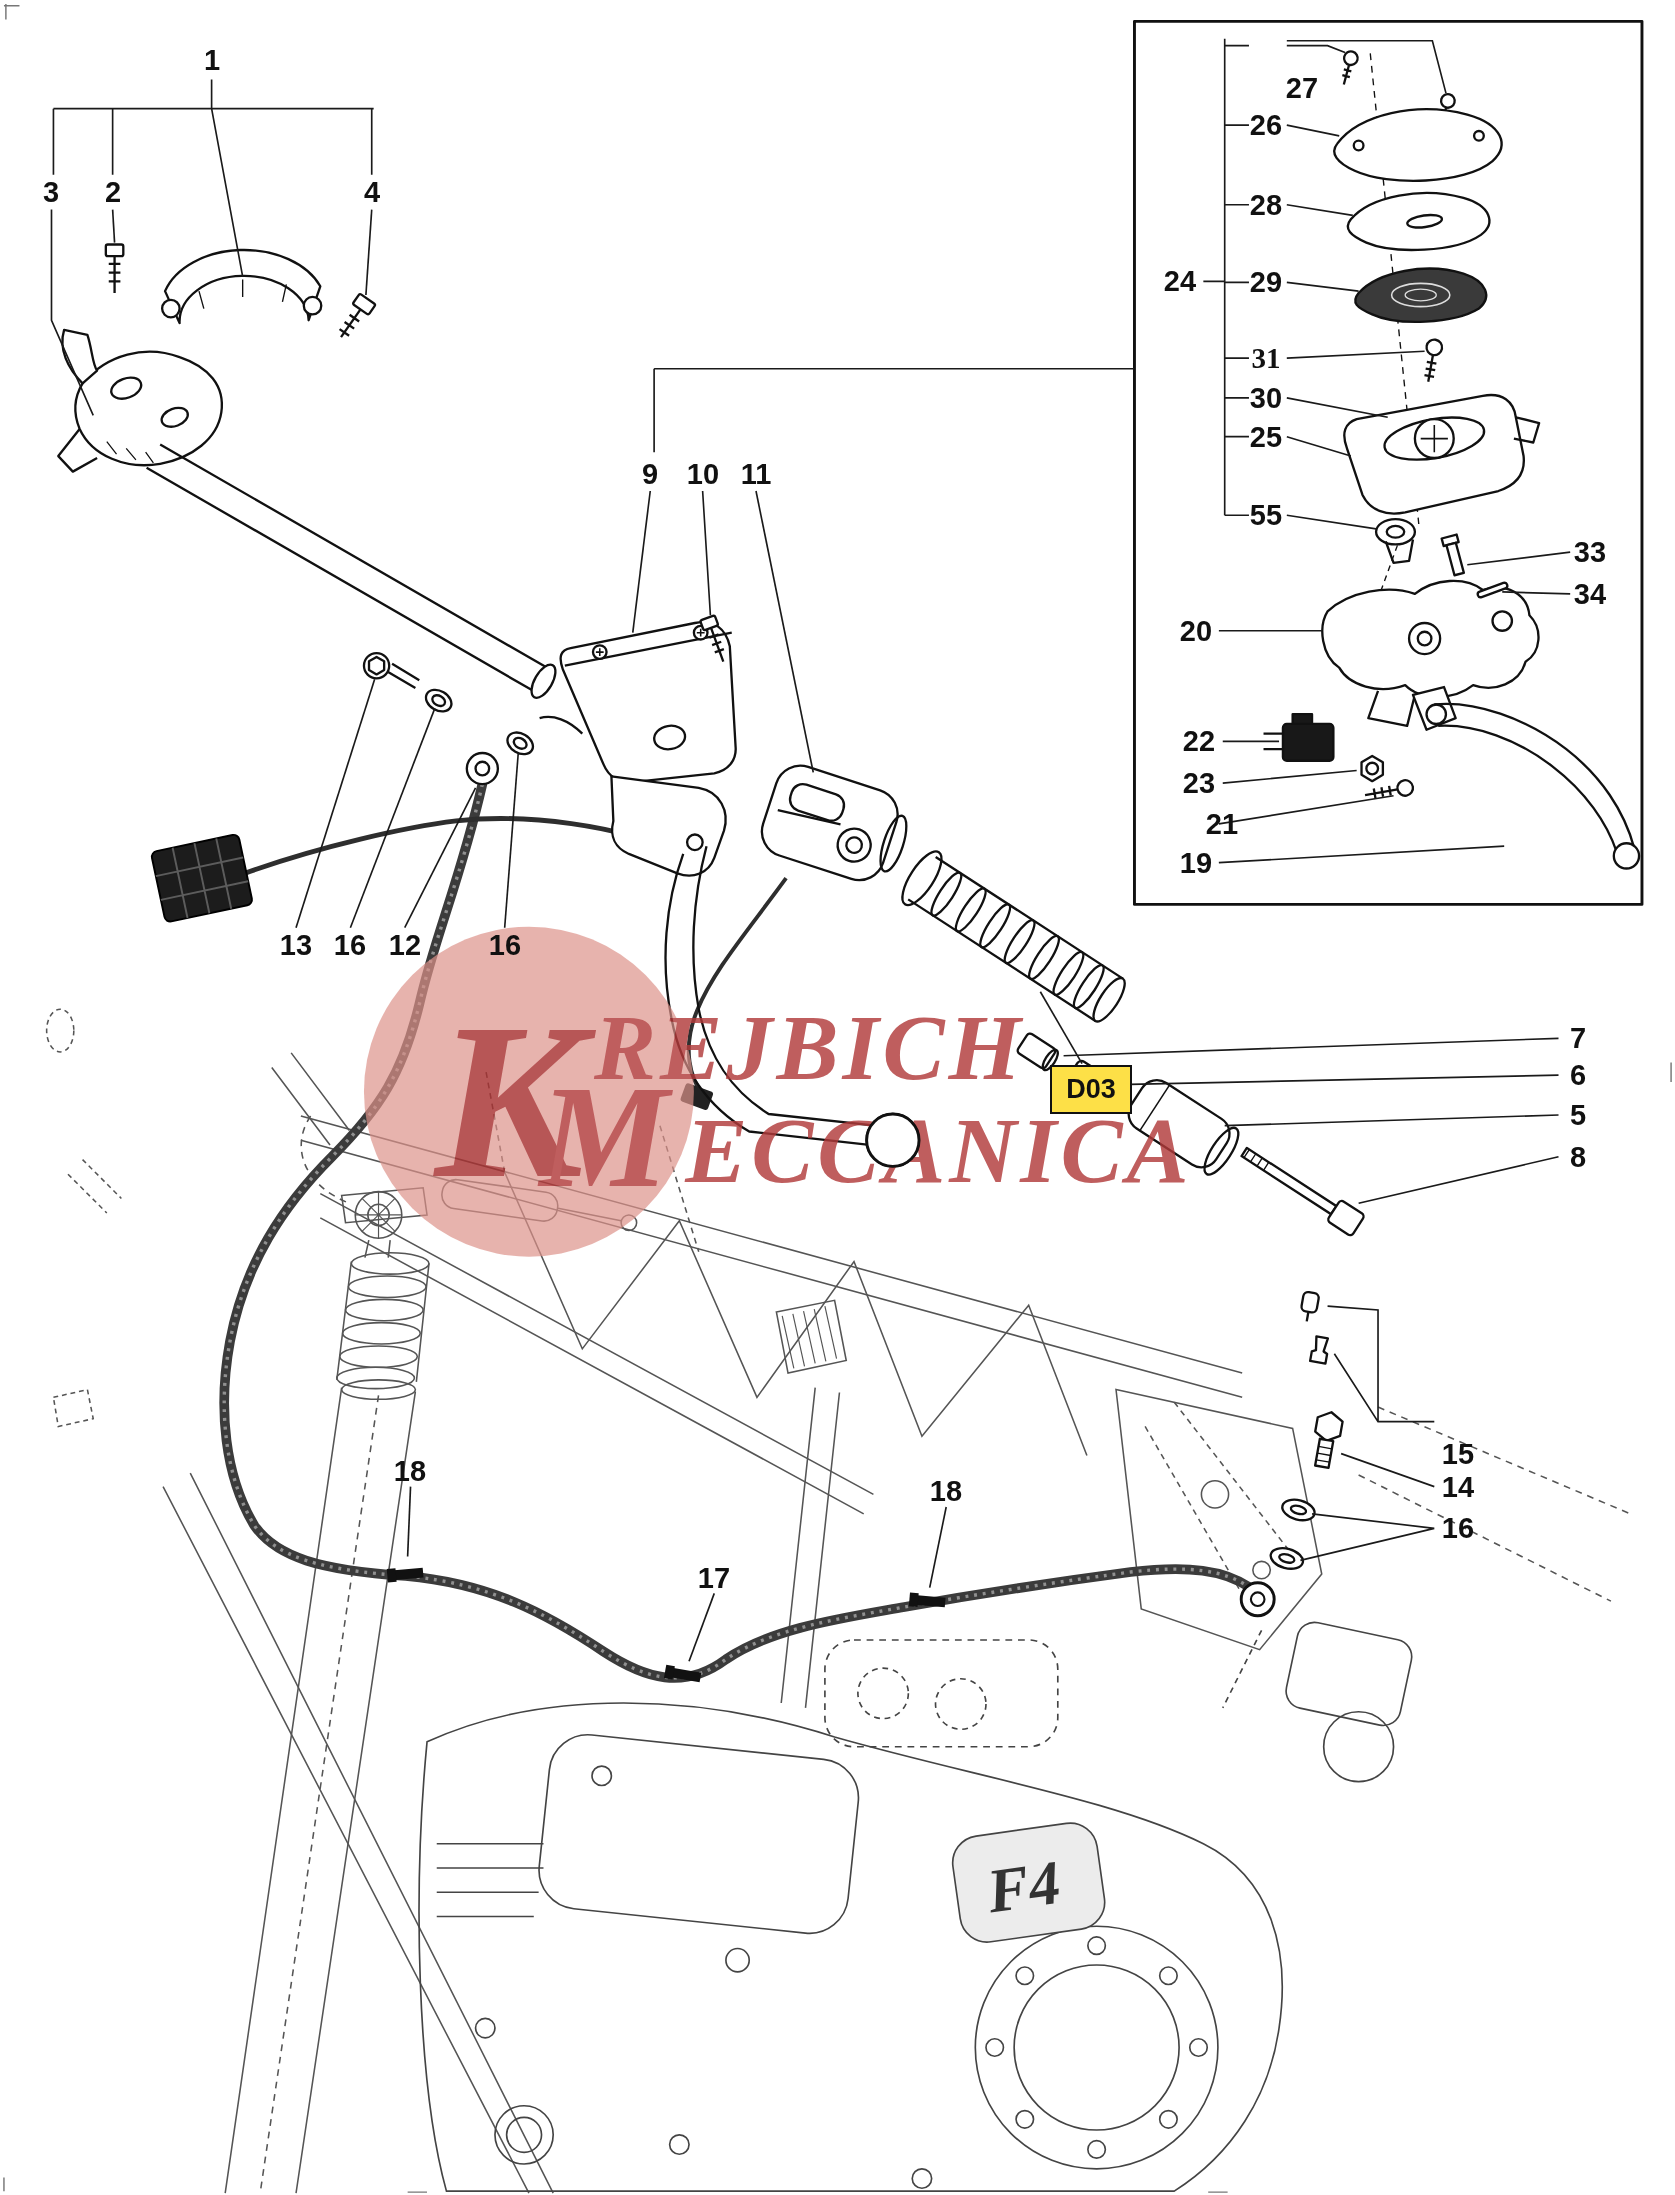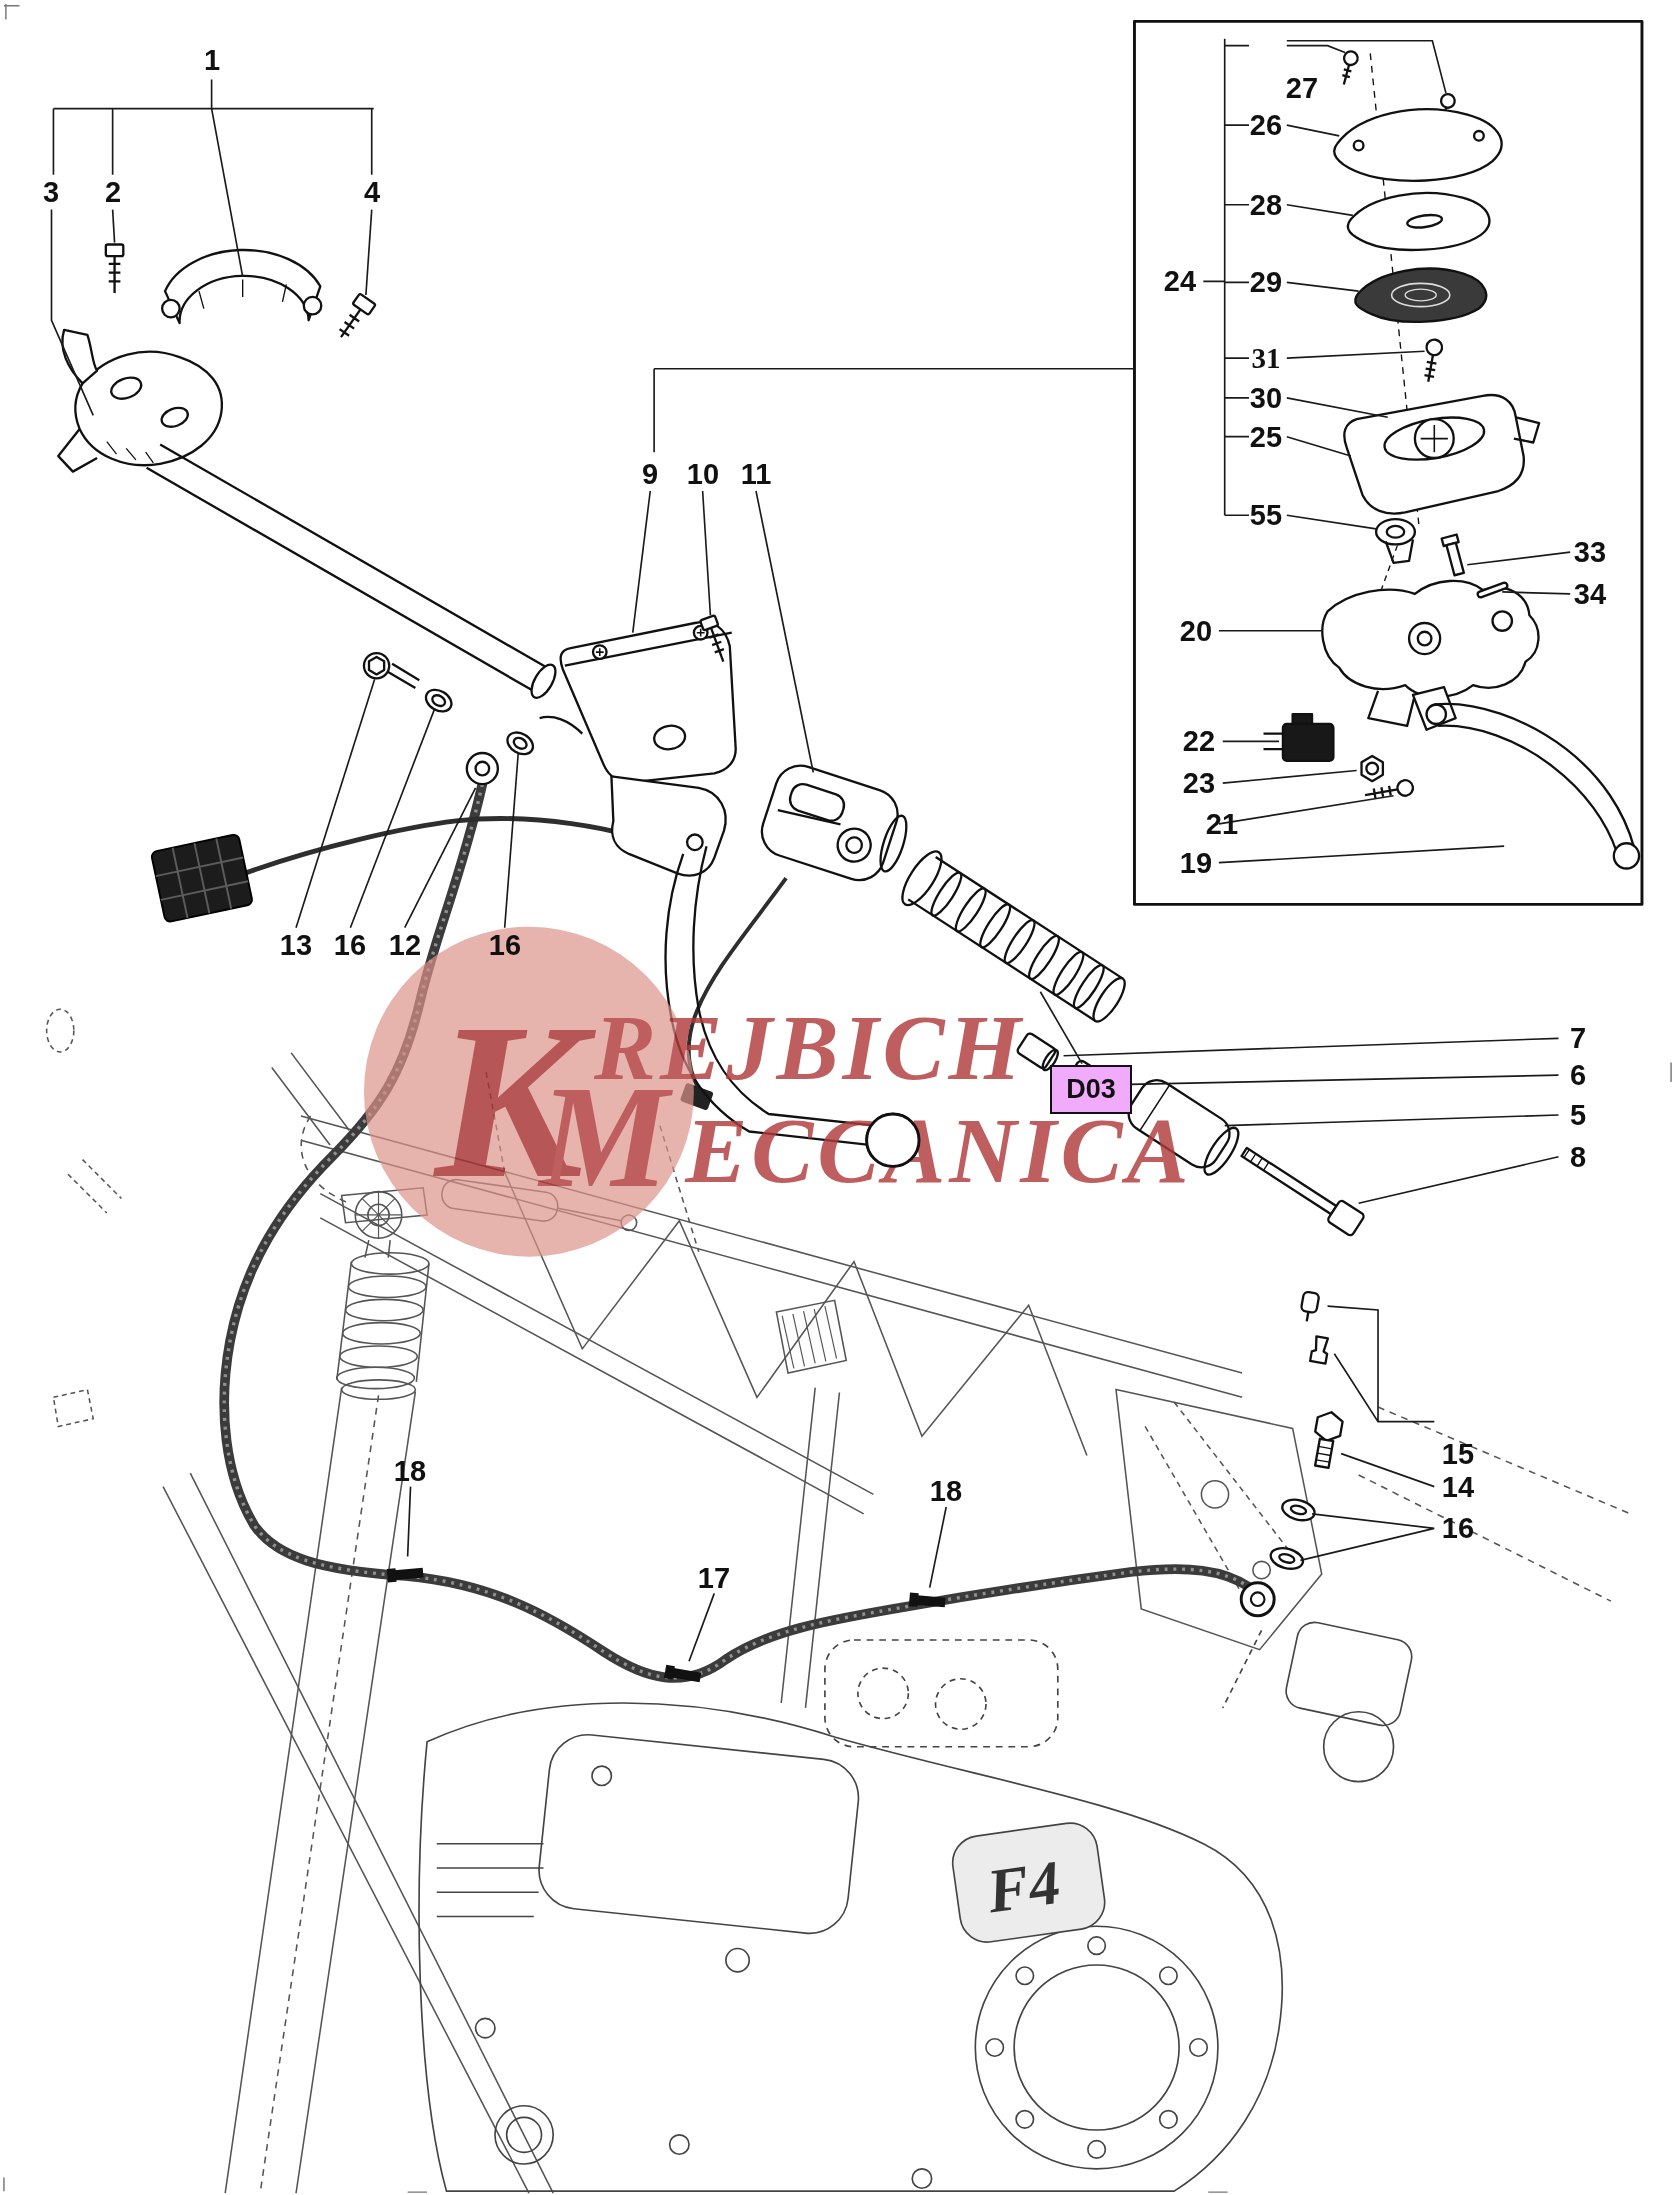--- a/index.html
+++ b/index.html
@@ -2,21 +2,21 @@
 <html><head>
 <meta charset="utf-8">
 <style>
   html,body{margin:0;padding:0;background:#ffffff;}
   #stage{position:relative;width:1676px;height:2196px;background:#ffffff;overflow:hidden;
          font-family:"Liberation Sans",sans-serif;}
   #art{position:absolute;left:0;top:0;}
   .callout{position:absolute;transform:translate(-50%,-50%);
            font:bold 29px "Liberation Sans",sans-serif;color:#111;white-space:nowrap;}
   #d03-box{position:absolute;left:1050px;top:1065px;width:78px;height:45px;
-           border:2.9px solid #111;background:#f0abfc;display:flex;align-items:center;justify-content:center;
+           border:2.9px solid #111;background:#fde047;display:flex;align-items:center;justify-content:center;
            font:bold 27px "Liberation Sans",sans-serif;color:#111;}
 </style>
 </head>
 <body>
 
 <div id="stage">
 
 <svg id="art" width="1676" height="2196" viewBox="0 0 1727 2263" xmlns="http://www.w3.org/2000/svg">
 
   <g stroke="#555" stroke-width="1.6" fill="none">

